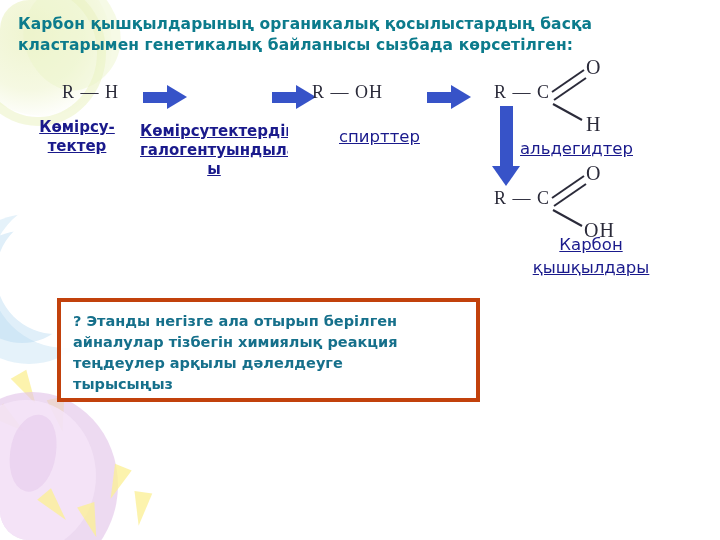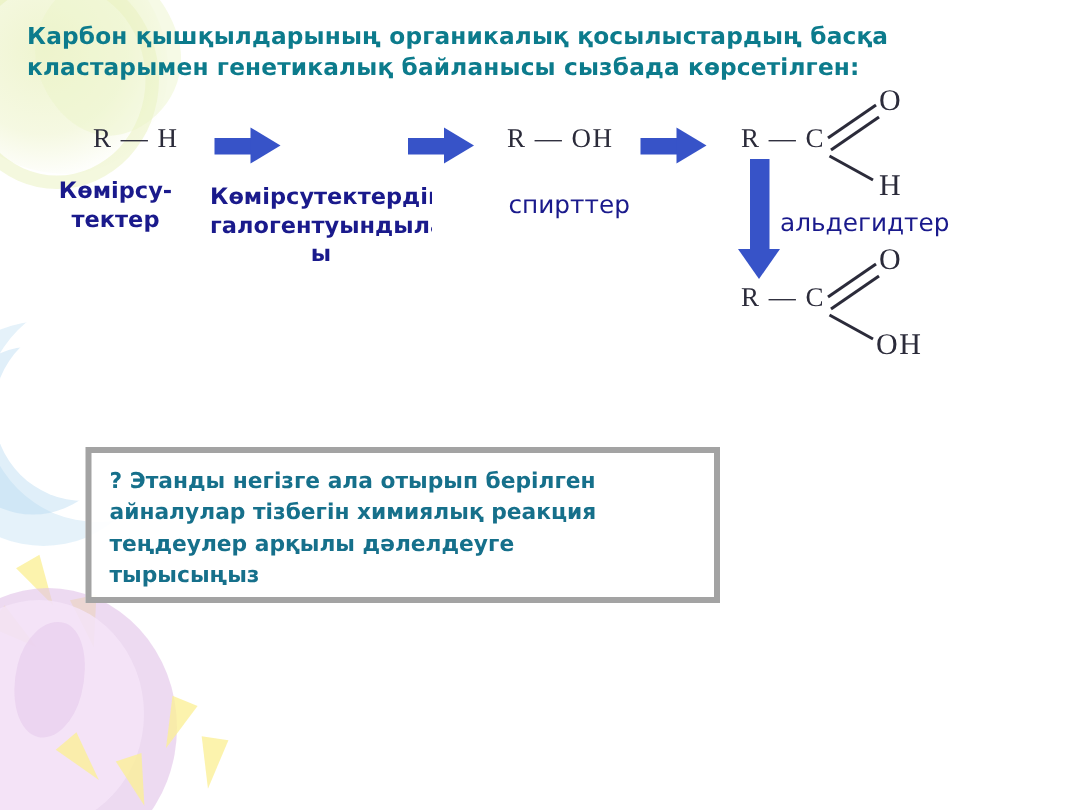--- a/index.html
+++ b/index.html
@@ -7,20 +7,21 @@
     padding: 0;
     background: #ffffff;
   }
   #slide {
     position: relative;
     width: 720px;
     height: 540px;
     overflow: hidden;
     background: #ffffff;
     font-family: "DejaVu Sans", sans-serif;
+    border-radius: 29px;
   }
 
   
   .deco { position: absolute; pointer-events: none; }
 
   .deco-topleft-blob {
     left: -38px; top: -34px;
     width: 150px; height: 150px;
     border-radius: 52% 48% 45% 55% / 50% 54% 46% 50%;
     background: radial-gradient(circle at 45% 45%, rgba(226,236,170,0.55) 0%, rgba(232,240,186,0.42) 48%, rgba(244,248,222,0.10) 72%, rgba(255,255,255,0) 80%);
@@ -166,32 +167,33 @@
   .bondsvg { position: absolute; }
 
   
   .klabel {
     position: absolute;
     color: #1A1A8C;
     font-size: 15px;
     font-weight: 600;
     line-height: 19px;
     text-align: center;
+    text-decoration: underline;
   }
   .klabel.big { font-size: 16.5px; font-weight: 500; }
   .klabel.clip { overflow: hidden; }
 
   
   .taskbox {
     position: absolute;
     left: 57px;
     top: 298px;
     width: 423px;
     height: 104px;
-    border: 4px solid #a3a3a3;
+    border: 4px solid #c2410c;
     background: rgba(255,255,255,0.92);
     box-sizing: border-box;
   }
   .taskbox-text {
     position: absolute;
     left: 12px;
     top: 9px;
     width: 398px;
     color: #16708B;
     font-size: 14.5px;
@@ -237,21 +239,21 @@
     <span class="shaft"></span>
       <span class="head"></span>
   </div>
 
 
   <div class="arrow-h" style="left:272px; top:86px;">
     <span class="shaft"></span>
       <span class="head"></span>
   </div>
 
-  <div class="formula" style="left:338px; top:82px;">R — OH</div>
+  <div class="formula" style="left:312px; top:82px;">R — OH</div>
 
   <div class="arrow-h" style="left:427px; top:86px;">
     <span class="shaft"></span>
       <span class="head"></span>
   </div>
 
   <div class="formula" style="left:494px; top:82px;">R — C</div>
   <svg class="bondsvg" style="left:548px; top:62px;" width="60" height="62">
     <line x1="4" y1="30" x2="36" y2="8" stroke="#2B2B3A" stroke-width="2"></line>
     <line x1="6" y1="38" x2="38" y2="16" stroke="#2B2B3A" stroke-width="2"></line>
@@ -278,20 +280,22 @@
 тектер</div>
 
   <div class="klabel clip" style="left:140px; top:122px; width:148px; white-space:pre-line;">Көмірсутектердің
 галогентуындылар
 ы</div>
 
   <div class="klabel big" style="left:520px; top:139px; width:170px; text-align:left;">альдегидтер</div>
 
   <div class="klabel big" style="left:339px; top:127px; width:112px; text-align:left;">спирттер</div>
 
+  <div class="klabel big" style="left:486px; top:233px; width:210px; line-height:23px; white-space:pre-line;">Карбон
+қышқылдары</div>
 
   <div class="taskbox">
     <div class="taskbox-text">? Этанды негізге ала отырып берілген
 айналулар тізбегін химиялық реакция
 теңдеулер арқылы дәлелдеуге
 тырысыңыз</div>
   </div>
 
 </div>
 

